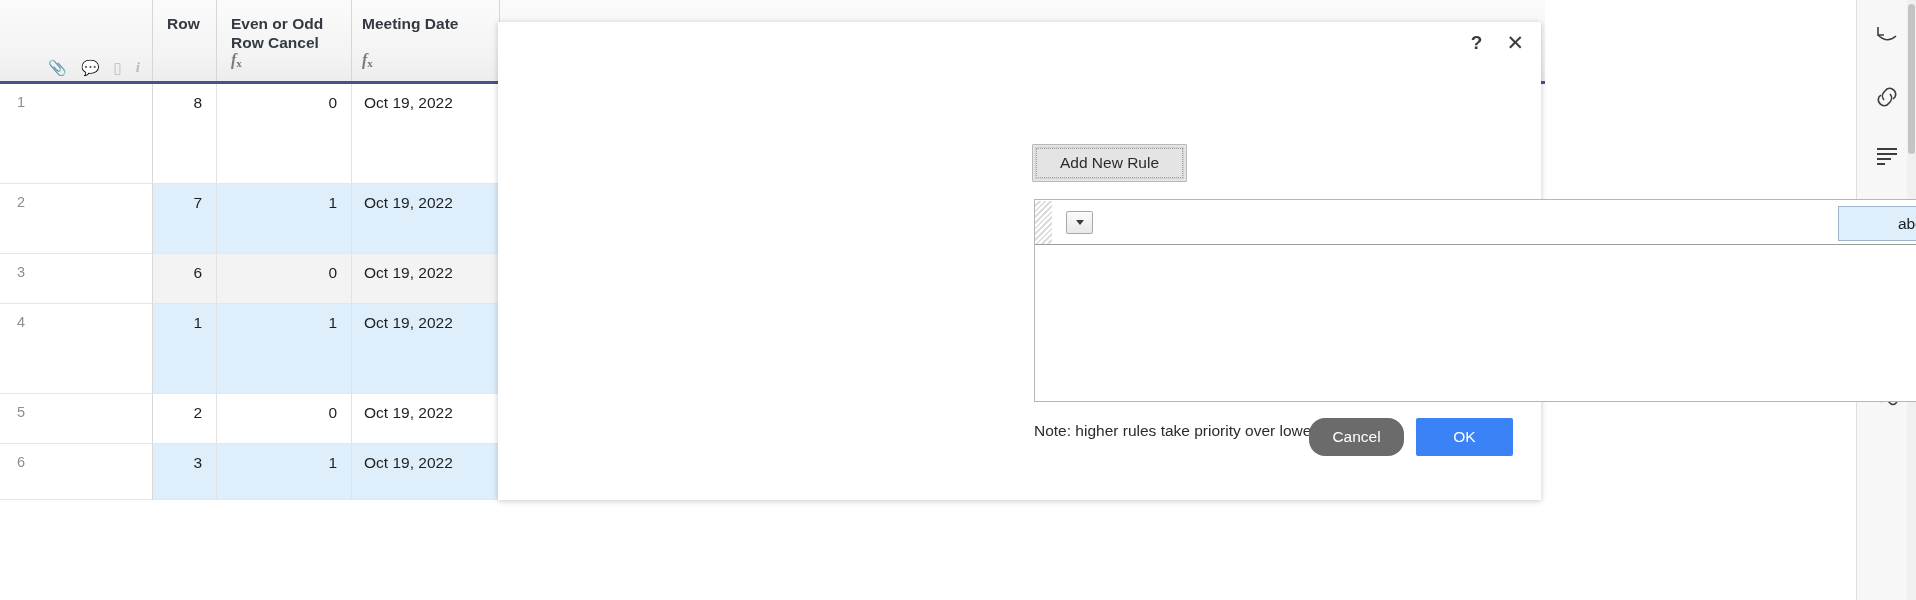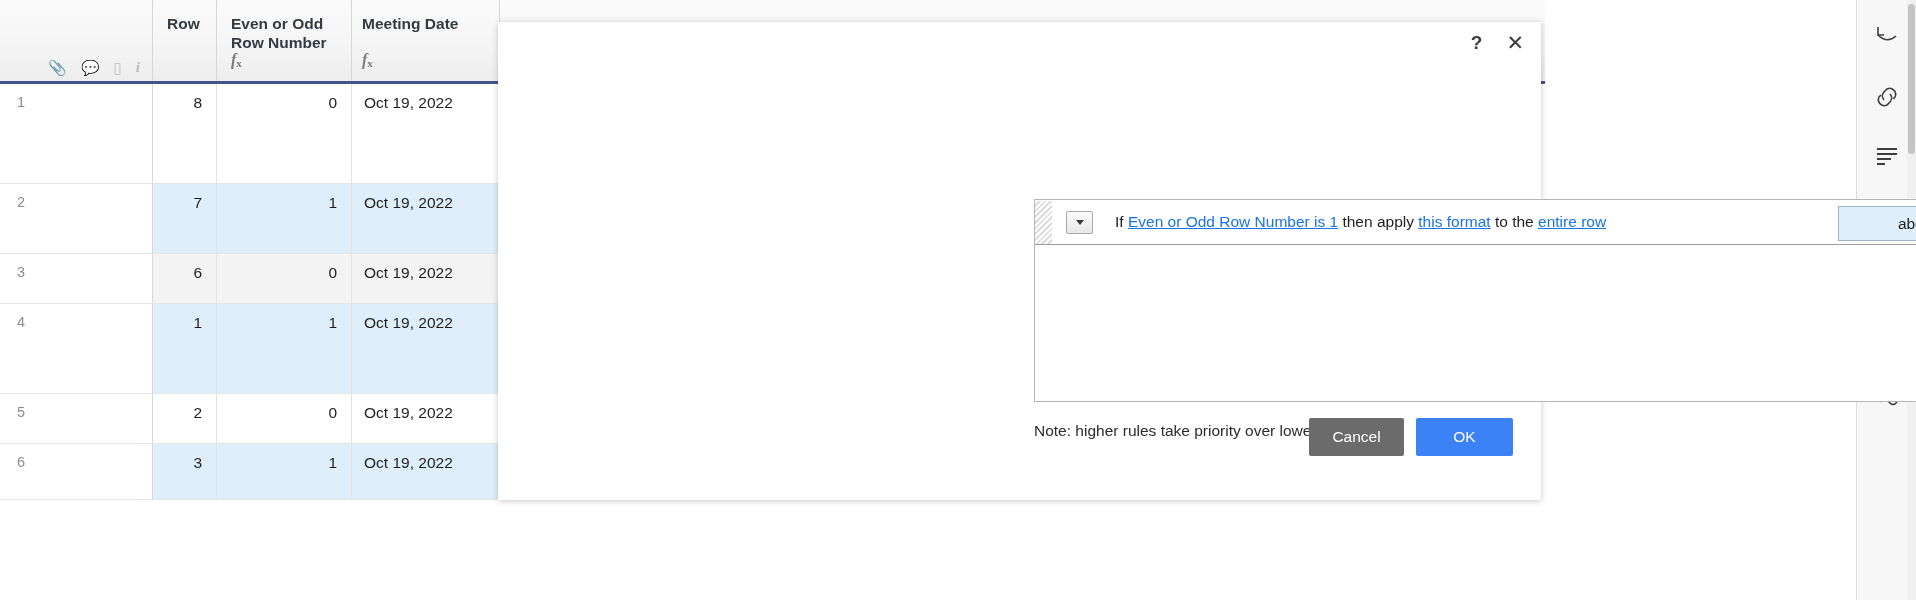--- a/index.html
+++ b/index.html
@@ -157,21 +157,21 @@
     position:absolute;left:536px;top:400px;
     font-size:15.5px;color:#2b2b2b;
   }
   #dlgbtns{
     position:absolute;right:28px;top:396px;display:flex;gap:12px;
   }
   .btn{
     height:38px;border:none;cursor:pointer;font-size:15.5px;
     font-family:"Liberation Sans",sans-serif;color:#fff;border-radius:2px;
   }
-  .btn.cancel{width:95px;background:#6b6b6b;}
+  .btn.cancel{width:95px;background:#6b6b6b;border-radius:16px;}
   .btn.ok{width:97px;background:#3b82f6;}
 
   
   .bgtext{
     position:absolute;font-size:15.5px;color:#1f1f1f;white-space:nowrap;
   }
 </style>
 </head>
 <body>
 
@@ -185,21 +185,21 @@
         <span>▯</span>
         <span style="font-style:italic;font-family:'Liberation Serif',serif;">i</span>
       </div>
     </div>
 
     <div class="hdr-cell" style="left:153px;width:64px;">
       <span>Row</span>
     </div>
 
     <div class="hdr-cell" style="left:217px;width:135px;">
-      <span>Even or Odd Row Number</span>
+      <span>Even or Odd Row Cancel</span>
       <span class="fx">f<small>x</small></span>
     </div>
 
     <div class="hdr-cell" style="left:348px;width:152px;border-right:1px solid #d6d6d6;">
       <span>Meeting Date</span>
       <span class="fx">f<small>x</small></span>
     </div>
   </div>
 
   <div id="rows-container">
@@ -288,28 +288,31 @@
 </div>
 
 <div id="dialog">
 
   <div class="topbar">
     <button class="icon-btn help">?</button>
     <button class="icon-btn close">✕</button>
   </div>
 
 
+  <button id="addrule">
+    <span>Add New Rule</span>
+    <span class="dashed"></span>
+  </button>
 
   <div id="ruleslist">
       <div class="rule-row">
         <div class="grip"></div>
         <div class="rule-drop">
           <i></i>
         </div>
-        <div class="rule-text"><span>If </span><a>Even or Odd Row Number is 1</a><span> then apply </span><a>this format</a><span> to the </span><a>entire row</a></div>
         <div class="rule-preview" style="background: rgb(222, 238, 251);">abcde</div>
       </div>
     </div>
 
   <div id="note">Note: higher rules take priority over lower rules.</div>
 
   <div id="dlgbtns">
     <button class="btn cancel">Cancel</button>
     <button class="btn ok">OK</button>
   </div>

